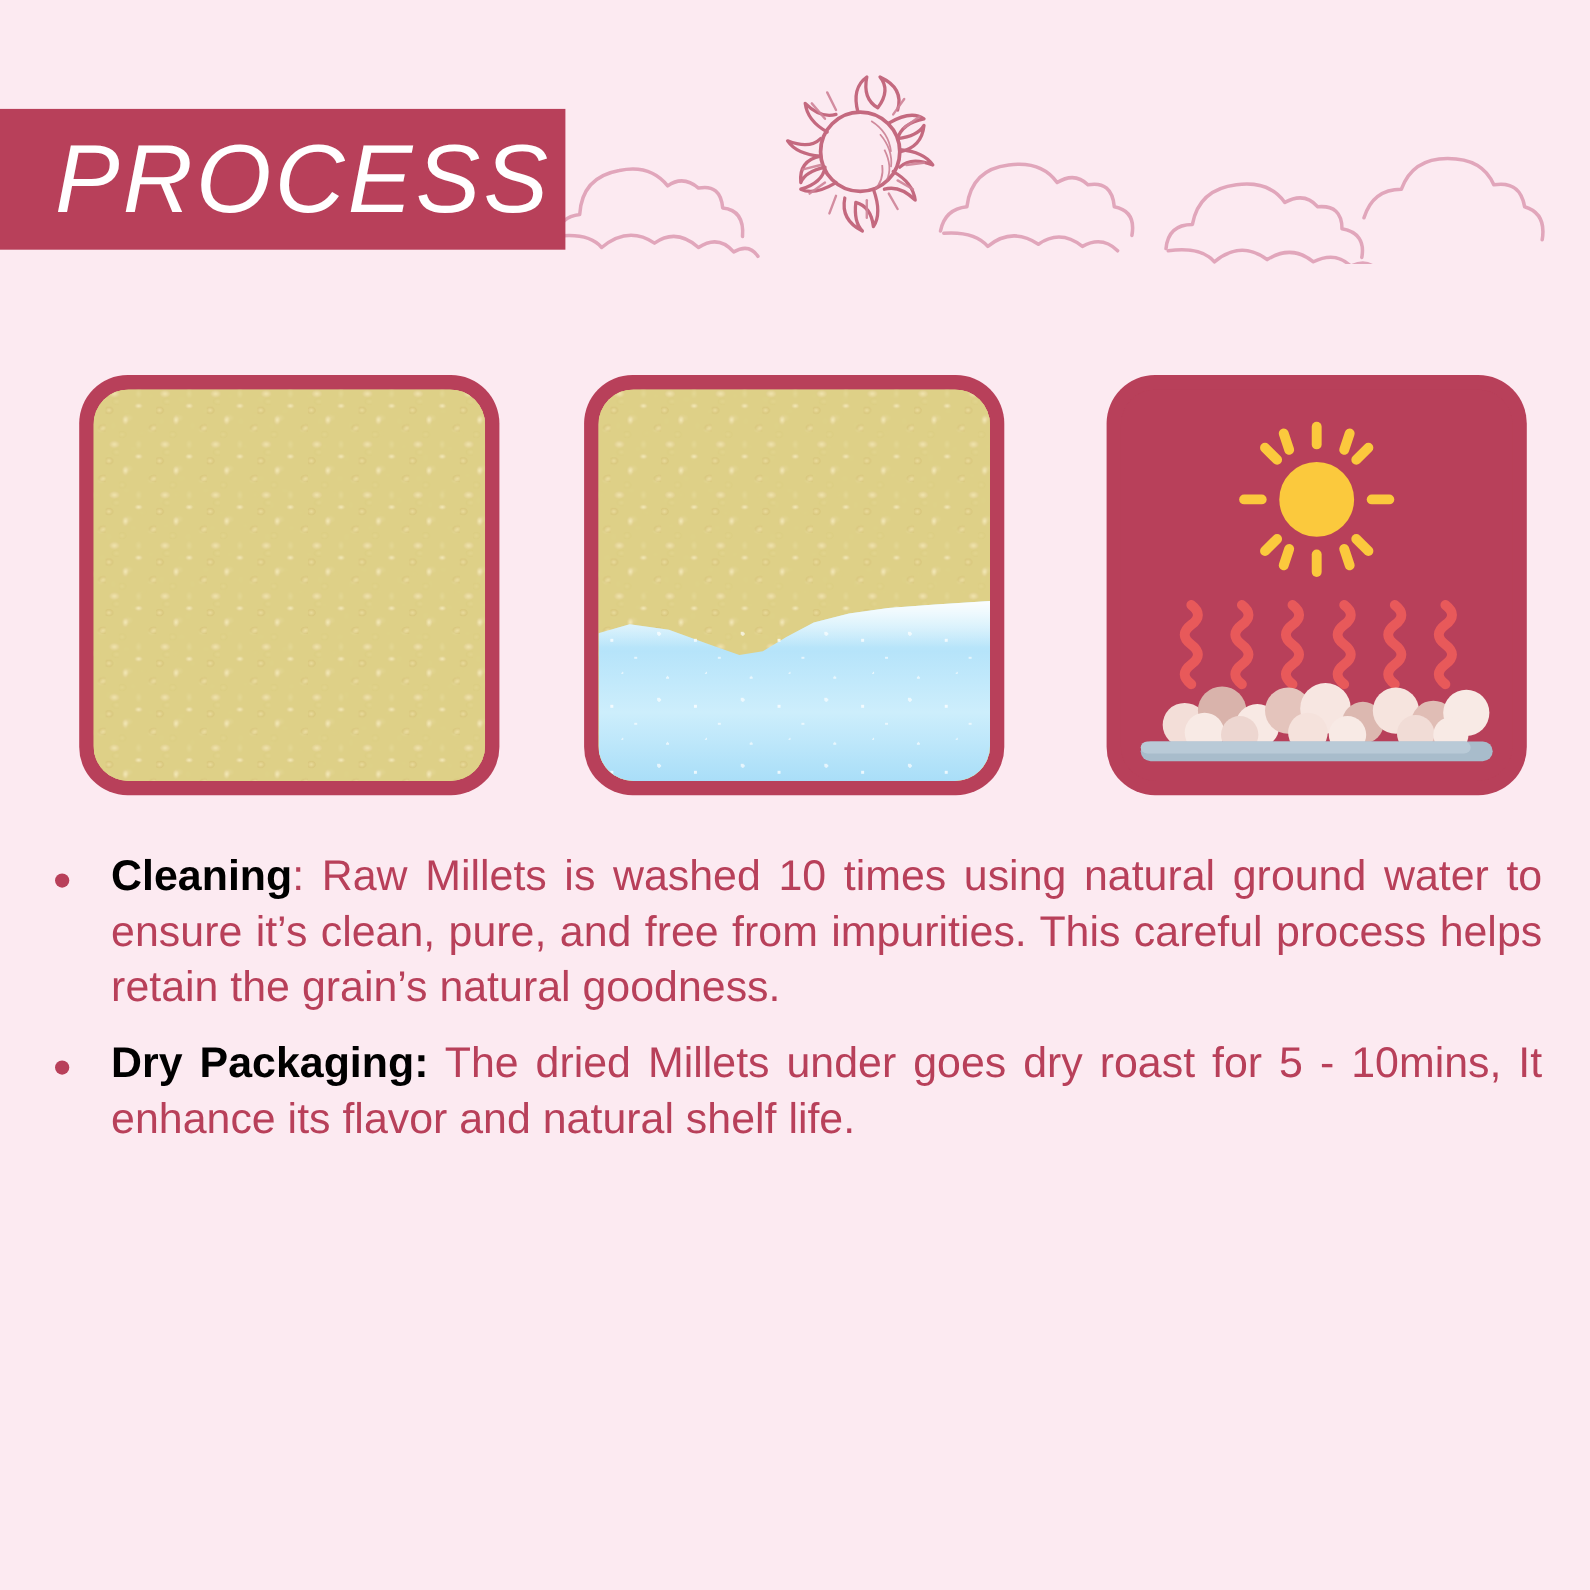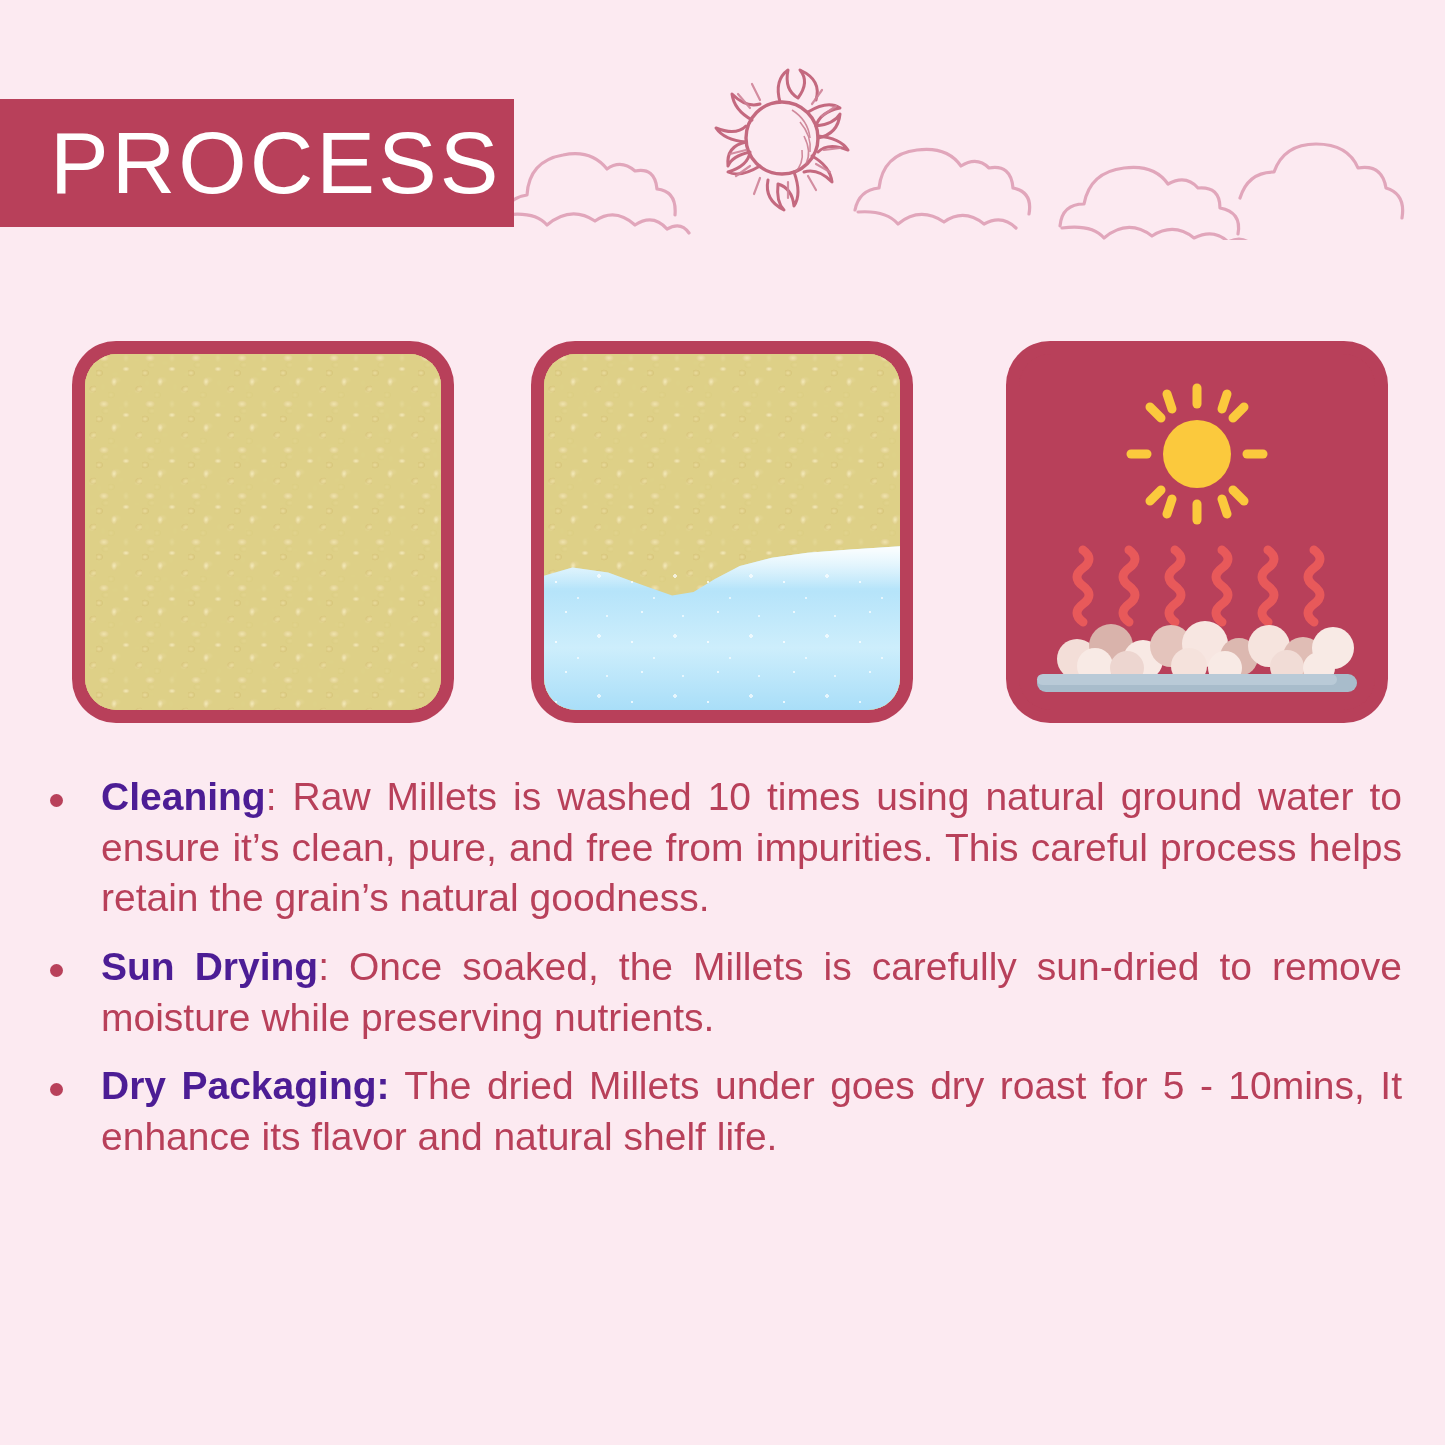--- a/index.html
+++ b/index.html
@@ -22,20 +22,21 @@
     display:flex;align-items:center;
   }
   .banner-title{
     color:#ffffff;
     font-size:88px;
     font-weight:400;
     letter-spacing:3px;
     padding-left:50px;
     line-height:1;
     font-family:"Liberation Sans", sans-serif;
+    font-style:italic;
   }
 
   
   .cards{position:absolute;left:0;top:341px;width:1445px;height:382px;}
   .card{
     position:absolute;top:0;width:382px;height:382px;
     background:#b8405a;
     border-radius:44px;
     box-sizing:border-box;
     padding:13px;
@@ -110,21 +111,21 @@
     background:#b8405a;margin-top:22px;margin-right:38px;
   }
   .btext{
     flex:1 1 auto;
     color:#b8405a;
     font-size:39px;
     line-height:1.30;
     text-align:justify;
     font-family:"Liberation Sans", sans-serif;
   }
-  .btext b{font-weight:700;color:#4c1d95;}
+  .btext b{font-weight:700;color:#000000;}
   .bullet:nth-child(1) .btext,
   .bullet:nth-child(3) .btext,
   .bullet:nth-child(4) .btext,
   .bullet:nth-child(5) .btext{text-align:justify;}
 </style>
 </head>
 <body>
 
 <div class="page">
 
@@ -266,24 +267,20 @@
   </div>
 
   <div class="list">
 
     <div class="bullet">
       <span class="dot"></span>
       <div class="btext"><b>Cleaning</b><span>: </span><span>Raw Millets is washed 10 times using natural ground water to ensure it’s clean, pure, and free from impurities. This careful process helps retain the grain’s natural goodness.</span></div>
     </div>
 
 
-    <div class="bullet">
-      <span class="dot"></span>
-      <div class="btext"><b>Sun Drying</b><span>: </span><span>Once soaked, the Millets is carefully sun-dried to remove moisture while preserving nutrients.</span></div>
-    </div>
 
     <div class="bullet">
       <span class="dot"></span>
       <div class="btext"><b>Dry Packaging:</b><span> </span><span>The dried Millets under goes dry roast for 5 - 10mins, It enhance its flavor and natural shelf life.</span></div>
     </div>
 
 
   </div>
 </div>
 

